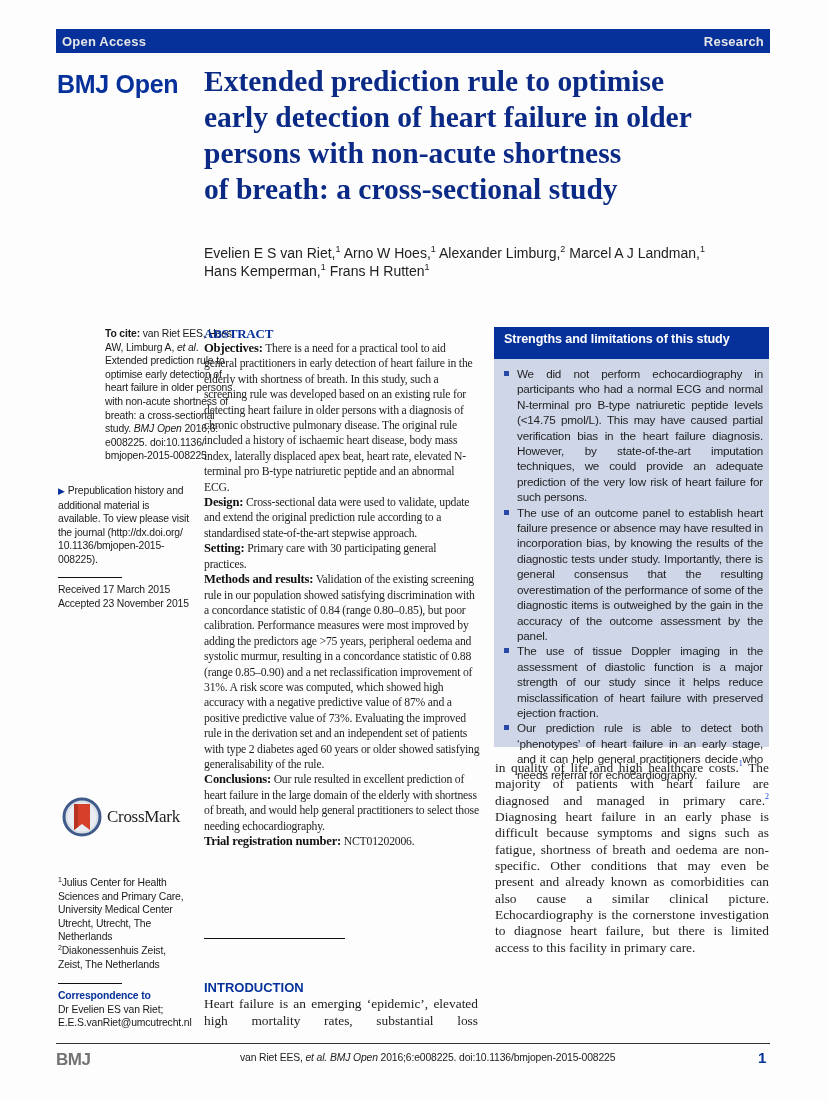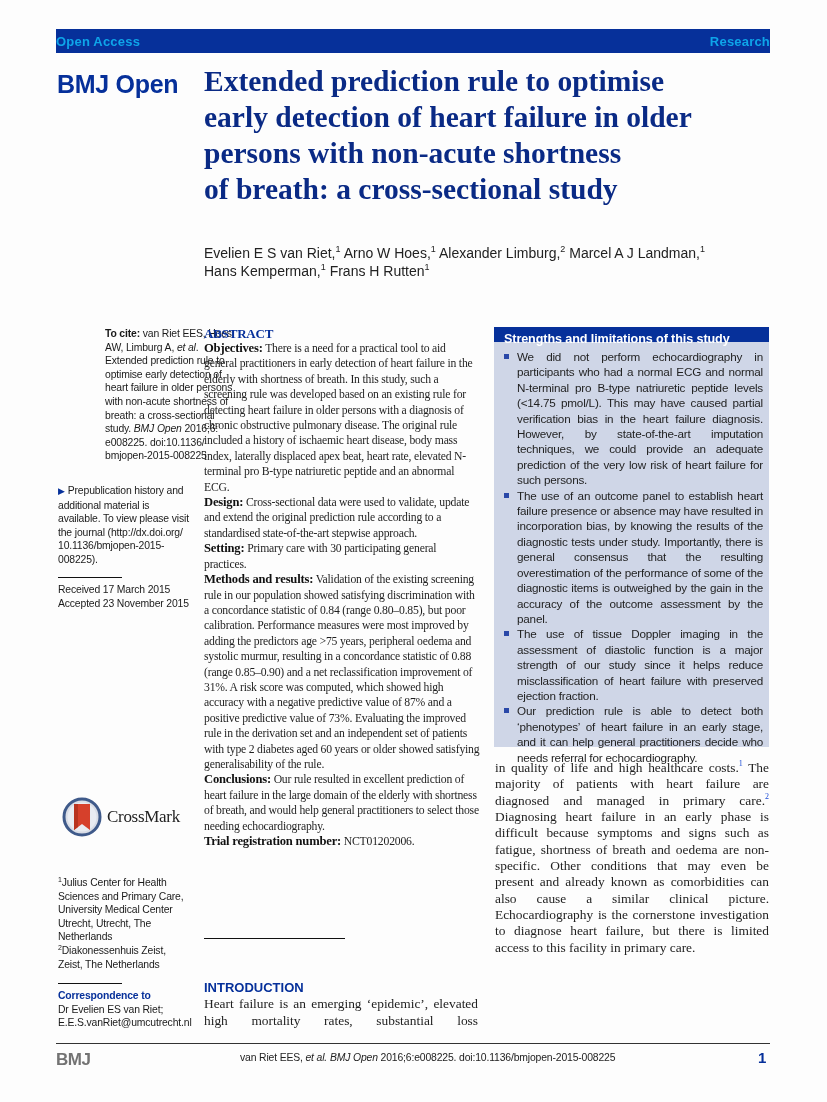--- a/index.html
+++ b/index.html
@@ -1,21 +1,21 @@
 <!DOCTYPE html>
 <html><head>
 <meta charset="utf-8">
 <style>
   * { box-sizing: border-box; margin: 0; padding: 0; }
   html, body { width: 827px; height: 1102px; background: #fdfdfd; overflow: hidden; }
   body { position: relative; font-family: "Liberation Sans", sans-serif; color: #1a1a1a; }
 
   .topbar { position: absolute; left: 56px; top: 29px; width: 714px; height: 24px; background: #06309a;
-            color: #0ea5e9; font-weight: bold; font-size: 13px; display: flex; justify-content: space-between;
-            align-items: center; padding: 0 0; letter-spacing: 0.2px; text-align: center; }
+            color: #e5e5e5; font-weight: bold; font-size: 13px; display: flex; justify-content: space-between;
+            align-items: center; padding: 0 6px; letter-spacing: 0.2px; text-align: center; }
 
   .logo { position: absolute; left: 57px; top: 70px; font-family: "Liberation Sans", sans-serif; font-weight: bold;
           font-size: 25px; color: #06309a; letter-spacing: -0.3px; }
   .title { position: absolute; left: 204px; top: 63px; width: 570px; font-family: "Liberation Serif", serif;
            font-weight: bold; font-size: 29.5px; line-height: 36px; color: #0a2a85; }
   .title div { white-space: nowrap; }
 
   .authors { position: absolute; left: 204px; top: 244px; width: 570px; font-size: 14px; line-height: 18px; color: #222; }
   .authors sup { font-size: 9px; vertical-align: 6px; line-height: 0; }
 
@@ -41,21 +41,21 @@
   .abstract .ahead { color: #06309a; font-weight: bold; font-size: 13px; line-height: 15px; }
   .abstract p { margin: 0; }
   .abstract .lbl { font-weight: bold; font-size: 12.6px; color: #111; }
   .abs-rule { position: absolute; left: 204px; top: 938px; width: 141px; height: 1px; background: #111; }
 
   .intro-head { position: absolute; left: 204px; top: 980px; color: #06309a; font-weight: bold; font-size: 13px; }
   .intro-left { position: absolute; left: 204px; top: 996px; width: 274px; font-family: "Liberation Serif", serif;
                 font-size: 13.4px; line-height: 16.5px; text-align: justify; text-align-last: justify; color: #222; }
 
   .box { position: absolute; left: 494px; top: 327px; width: 275px; height: 420px; background: #cfd6e7; }
-  .box-head { background: #06309a; color: #fff; font-weight: bold; font-size: 12.6px; height: 15px; line-height: 24px;
+  .box-head { background: #06309a; color: #fff; font-weight: bold; font-size: 12.6px; height: 32px; line-height: 24px;
               padding-left: 10px; letter-spacing: -0.1px; }
   .box ul { list-style: none; padding: 7px 6px 0 8px; }
   .box li { position: relative; padding-left: 15px; font-size: 11.7px; line-height: 15.4px; text-align: justify;
             color: #1f1f1f; letter-spacing: -0.2px; }
   .box li .bullet { position: absolute; left: 2px; top: 5px; width: 5px; height: 5px; background: #2a48a8; }
 
   .intro-right { position: absolute; left: 495px; top: 760px; width: 274px; font-family: "Liberation Serif", serif;
                  font-size: 13.4px; line-height: 16.35px; text-align: justify; color: #222; }
   .intro-right p { margin: 0; }
   .intro-right p + p { text-indent: 12px; }

